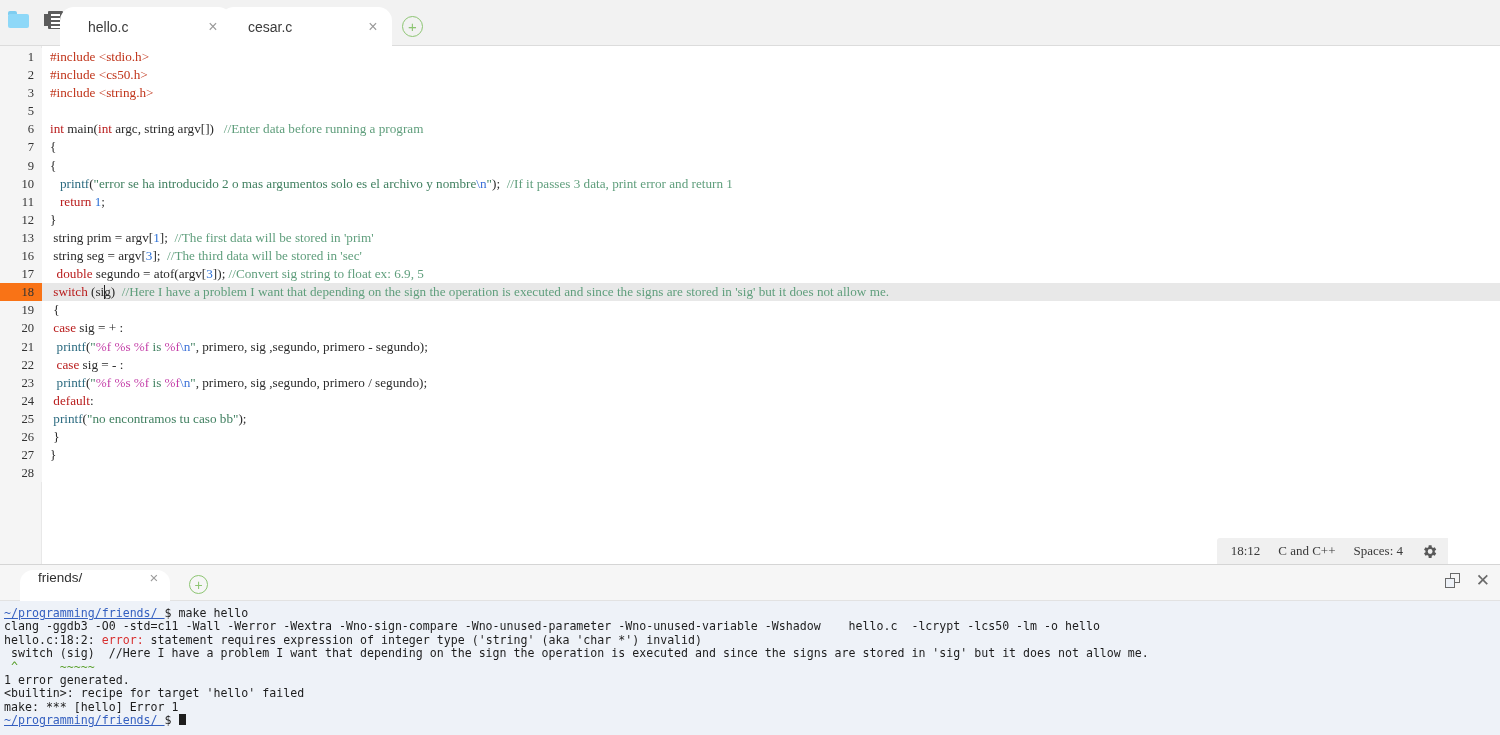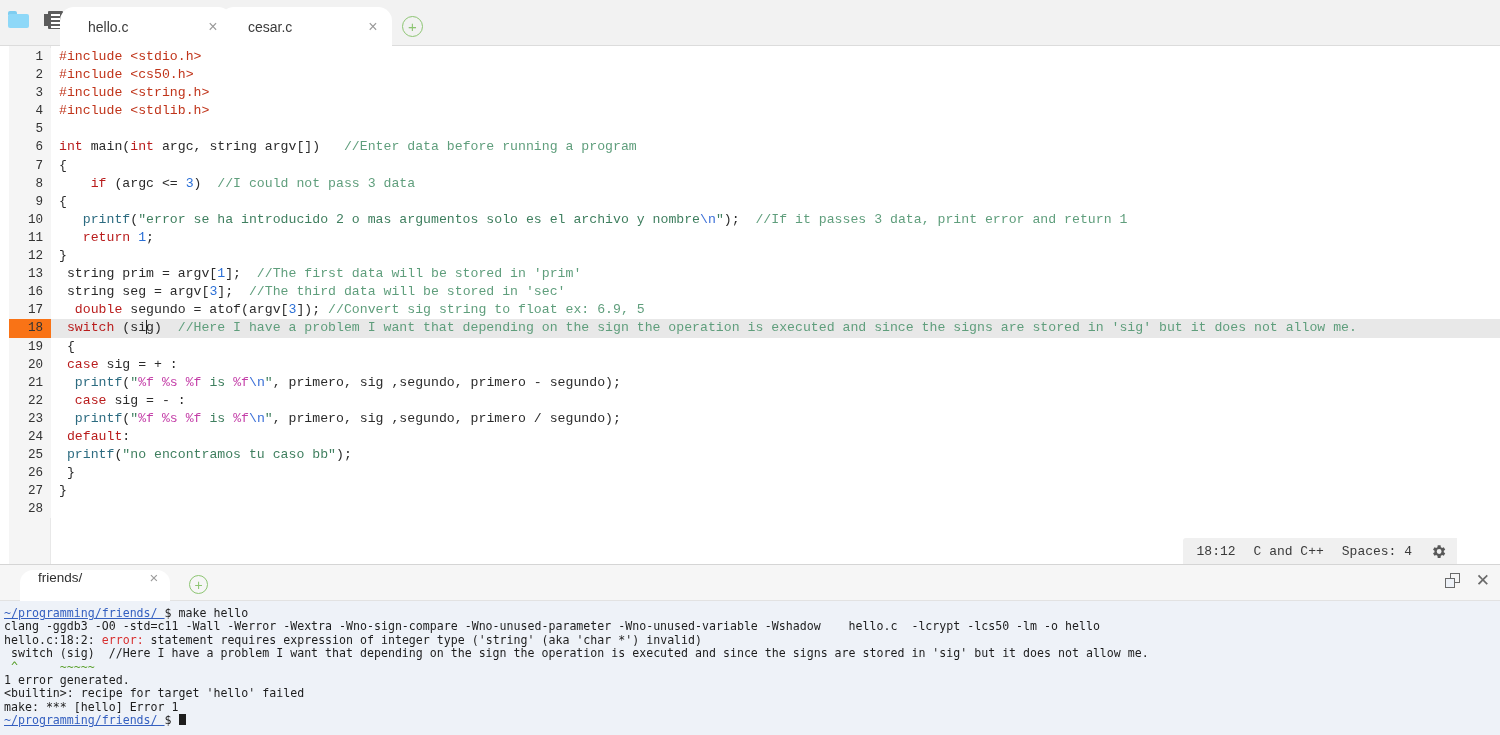--- a/index.html
+++ b/index.html
@@ -66,23 +66,23 @@
   .tab-newbtn {
     width: 21px; height: 21px; border-radius: 50%;
     border: 1.6px solid #8dc572; color: #8dc572;
     display: flex; align-items: center; justify-content: center;
     font-size: 15px; line-height: 1; margin-left: 22px; margin-bottom: 9px;
     z-index: 4;
   }
 
   
   .editor {
-    position: absolute; left: 9px; top: 46px; width: 1448px; height: 518px;
+    position: absolute; left: 0; top: 46px; width: 1448px; height: 518px;
     background: #ffffff;
-    font-family: Liberation Mono, monospace;
+    font-family: Liberation Serif, serif;
     font-size: 13.2px;
   }
   .gutter {
     position: absolute; left: 0; top: 0; width: 42px; height: 518px;
     background: #f5f5f5; border-right: 1px solid #e8e8e8;
   }
   .code-rows { position: absolute; left: 0; top: 2px; width: 1500px; }
   .row { height: 18.1px; line-height: 18.1px; white-space: pre; position: relative; }
   .row.active { background: #e8e8e8; }
   .row.active .ln { background: #f97316; }
@@ -211,25 +211,23 @@
         <div class="tab-newbtn">+</div>
       </div>
   </div>
 
   <div class="editor">
     <div class="gutter"></div>
     <div class="code-rows" id="code-rows">
         <div class="row"><span class="ln">1</span><span class="code"><span class="t-pre">#include </span><span class="t-inc">&lt;stdio.h&gt;</span></span></div>
         <div class="row"><span class="ln">2</span><span class="code"><span class="t-pre">#include </span><span class="t-inc">&lt;cs50.h&gt;</span></span></div>
         <div class="row"><span class="ln">3</span><span class="code"><span class="t-pre">#include </span><span class="t-inc">&lt;string.h&gt;</span></span></div>
-        <div class="row"><span class="ln">4</span><span class="code"><span class="t-pre">#include </span><span class="t-inc">&lt;stdlib.h&gt;</span></span></div>
         <div class="row"><span class="ln">5</span><span class="code"></span></div>
         <div class="row"><span class="ln">6</span><span class="code"><span class="t-kw">int</span><span> main(</span><span class="t-kw">int</span><span> argc, string argv[])   </span><span class="t-cmt">//Enter data before running a program</span></span></div>
         <div class="row"><span class="ln">7</span><span class="code"><span>{</span></span></div>
-        <div class="row"><span class="ln">8</span><span class="code"><span>    </span><span class="t-kw">if</span><span> (argc &lt;= </span><span class="t-num">3</span><span>)  </span><span class="t-cmt">//I could not pass 3 data</span></span></div>
         <div class="row"><span class="ln">9</span><span class="code"><span>{</span></span></div>
         <div class="row"><span class="ln">10</span><span class="code"><span>   </span><span class="t-fn">printf</span><span>(</span><span class="t-str">"error se ha introducido 2 o mas argumentos solo es el archivo y nombre</span><span class="t-esc">\n</span><span class="t-str">"</span><span>);  </span><span class="t-cmt">//If it passes 3 data, print error and return 1</span></span></div>
         <div class="row"><span class="ln">11</span><span class="code"><span>   </span><span class="t-kw">return</span><span> </span><span class="t-num">1</span><span>;</span></span></div>
         <div class="row"><span class="ln">12</span><span class="code"><span>}</span></span></div>
         <div class="row"><span class="ln">13</span><span class="code"><span> string prim = argv[</span><span class="t-num">1</span><span>];  </span><span class="t-cmt">//The first data will be stored in 'prim'</span></span></div>
         <div class="row"><span class="ln">16</span><span class="code"><span> string seg = argv[</span><span class="t-num">3</span><span>];  </span><span class="t-cmt">//The third data will be stored in 'sec'</span></span></div>
         <div class="row"><span class="ln">17</span><span class="code"><span>  </span><span class="t-kw">double</span><span> segundo = atof(argv[</span><span class="t-num">3</span><span>]); </span><span class="t-cmt">//Convert sig string to float ex: 6.9, 5</span></span></div>
         <div class="row active"><span class="ln">18</span><span class="code"><span> </span><span class="t-kw">switch</span><span> (si</span><span class="caret"></span><span>g)  </span><span class="t-cmt">//Here I have a problem I want that depending on the sign the operation is executed and since the signs are stored in 'sig' but it does not allow me.</span></span></div>
         <div class="row"><span class="ln">19</span><span class="code"><span> {</span></span></div>
         <div class="row"><span class="ln">20</span><span class="code"><span> </span><span class="t-kw">case</span><span> sig = + :</span></span></div>

